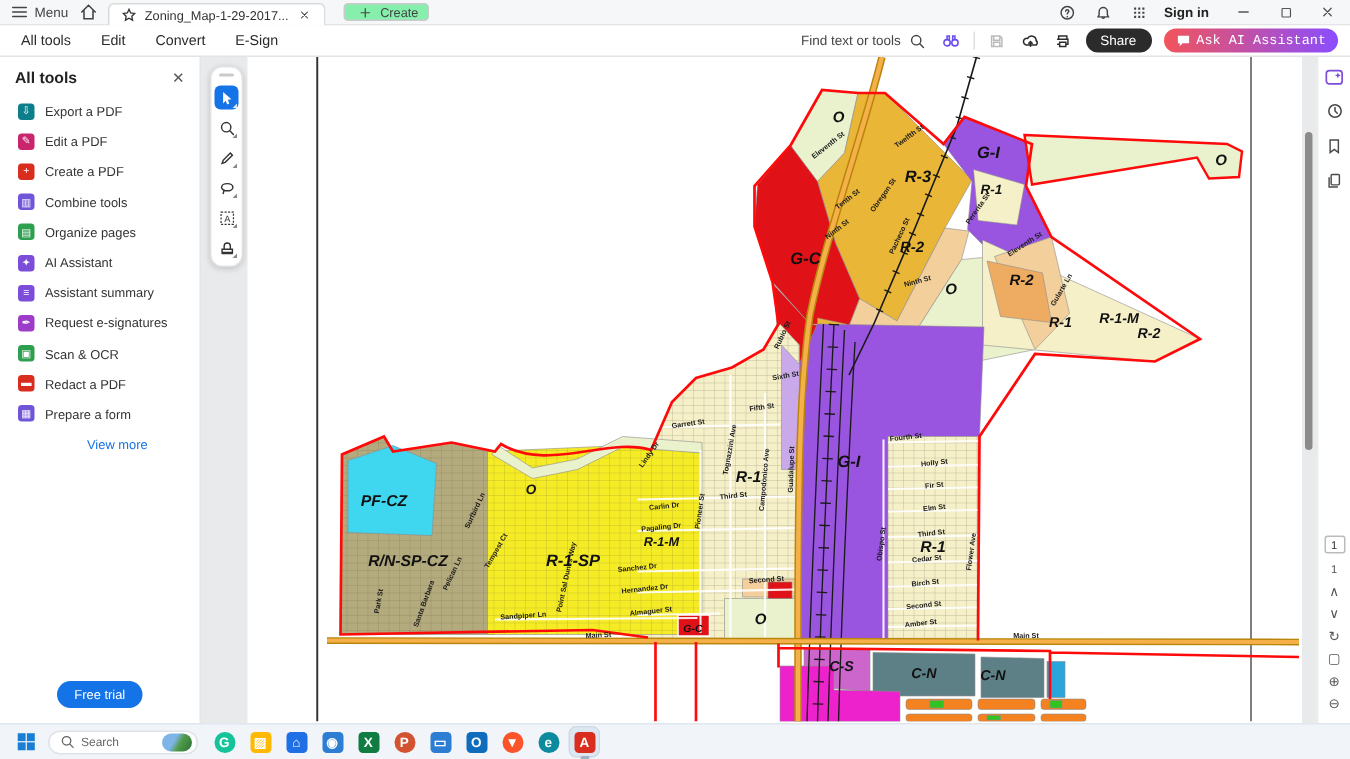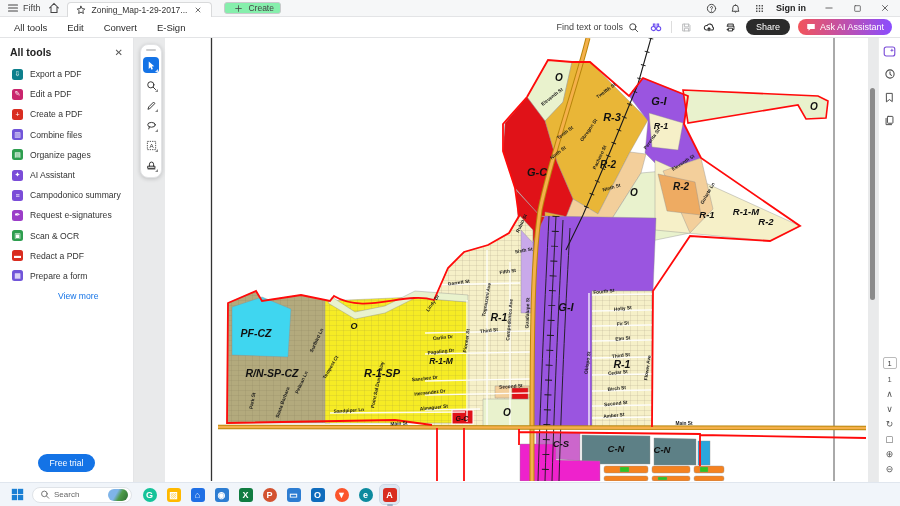--- a/index.html
+++ b/index.html
@@ -17,21 +17,21 @@
   .winctl { display:flex; align-items:center; gap:14px; margin-left:6px; color:#555; }
 
   
   .menubar { position:absolute; left:0; top:17px; width:900px; height:21px; background:#fff; border-bottom:1px solid #e3e4e6; display:flex; align-items:center; font-size:9.5px; color:#2b2b2b; }
   .menubar .m-item { padding:0 10px; cursor:pointer; }
   .mb-right { margin-left:auto; display:flex; align-items:center; gap:8px; padding-right:8px; }
   .find-box { display:flex; align-items:center; gap:4px; color:#444; font-size:9px; }
   .icon-sm { width:14px; height:14px; display:inline-flex; align-items:center; justify-content:center; }
   .vdiv { width:1px; height:12px; background:#ddd; }
   .share-pill { background:#2b2b2b; color:#fff; border-radius:10px; font-size:9px; padding:3px 10px; display:flex; gap:4px; align-items:center; }
-  .ai-pill { background:linear-gradient(90deg,#f2545b,#8a4dff); color:#fff; border-radius:10px; font-size:9px; padding:3px 8px; display:flex; gap:4px; align-items:center; }
+  .ai-pill { background:linear-gradient(90deg,#f2545b,#8a4dff); color:#fff; border-radius:10px; font-size:9px; padding:3px 8px; display:flex; gap:4px; align-items:center;font-family:Liberation Mono, monospace; }
 
   
   .left-panel { position:absolute; left:0; top:38px; width:134px; height:444px; background:#fff; border-right:1px solid #e4e5e7; }
   .lp-head { display:flex; align-items:center; justify-content:space-between; padding:8px 10px 6px 10px; }
   .lp-title { font-size:10.5px; font-weight:bold; color:#222; }
   .lp-close { color:#555; font-size:10px; cursor:pointer; }
   .tool-row { display:flex; align-items:center; gap:7px; padding:4.6px 12px; cursor:pointer; }
   .tool-ic { width:11px; height:11px; border-radius:2.5px; color:#fff; font-size:7px; display:flex; align-items:center; justify-content:center; flex:0 0 auto; }
   .tool-lb { font-size:8.6px; color:#333; white-space:nowrap; }
   .view-more { font-size:8.6px; color:#1473e6; padding:5px 12px; cursor:pointer;margin-left:46px; }
@@ -88,21 +88,21 @@
 <div id="app">
 
   <div class="titlebar">
     <div class="tb-left">
       <div class="menu-btn">
         <span class="icon-sm">
             <svg width="12" height="12" viewBox="0 0 16 16" fill="none" stroke="currentColor" stroke-width="1.4" stroke-linecap="round">
               <path d="M2 4h12M2 8h12M2 12h12"></path>
             </svg>
           </span>
-        <span>Fifth</span>
+        <span>Menu</span>
       </div>
       <span class="icon-sm">
           <svg width="12" height="12" viewBox="0 0 16 16" fill="none" stroke="currentColor" stroke-width="1.4" stroke-linecap="round">
             <path d="M2 8 8 2l6 6M4 7v7h8V7"></path>
           </svg>
         </span>
       <div class="doc-tab">
         <span class="icon-sm">
             <svg width="10" height="10" viewBox="0 0 16 16" fill="none" stroke="currentColor" stroke-width="1.4" stroke-linecap="round">
               <path d="M8 2l1.8 3.8 4.2.5-3 3 .8 4.2L8 11.4 4.2 13.5 5 9.3l-3-3 4.2-.5z"></path>
@@ -230,33 +230,33 @@
         <div class="tool-row">
           <span class="tool-ic" style="background: rgb(201, 37, 109);">✎</span>
           <span class="tool-lb">Edit a PDF</span>
         </div>
         <div class="tool-row">
           <span class="tool-ic" style="background: rgb(217, 45, 32);">+</span>
           <span class="tool-lb">Create a PDF</span>
         </div>
         <div class="tool-row">
           <span class="tool-ic" style="background: rgb(113, 85, 217);">▥</span>
-          <span class="tool-lb">Combine files</span>
+          <span class="tool-lb">Combine tools</span>
         </div>
         <div class="tool-row">
           <span class="tool-ic" style="background: rgb(46, 158, 79);">▤</span>
           <span class="tool-lb">Organize pages</span>
         </div>
         <div class="tool-row">
           <span class="tool-ic" style="background: rgb(123, 77, 216);">✦</span>
           <span class="tool-lb">AI Assistant</span>
         </div>
         <div class="tool-row">
           <span class="tool-ic" style="background: rgb(123, 77, 216);">≡</span>
-          <span class="tool-lb">Campodonico summary</span>
+          <span class="tool-lb">Assistant summary</span>
         </div>
         <div class="tool-row">
           <span class="tool-ic" style="background: rgb(155, 61, 200);">✒</span>
           <span class="tool-lb">Request e-signatures</span>
         </div>
         <div class="tool-row">
           <span class="tool-ic" style="background: rgb(46, 158, 79);">▣</span>
           <span class="tool-lb">Scan &amp; OCR</span>
         </div>
         <div class="tool-row">

